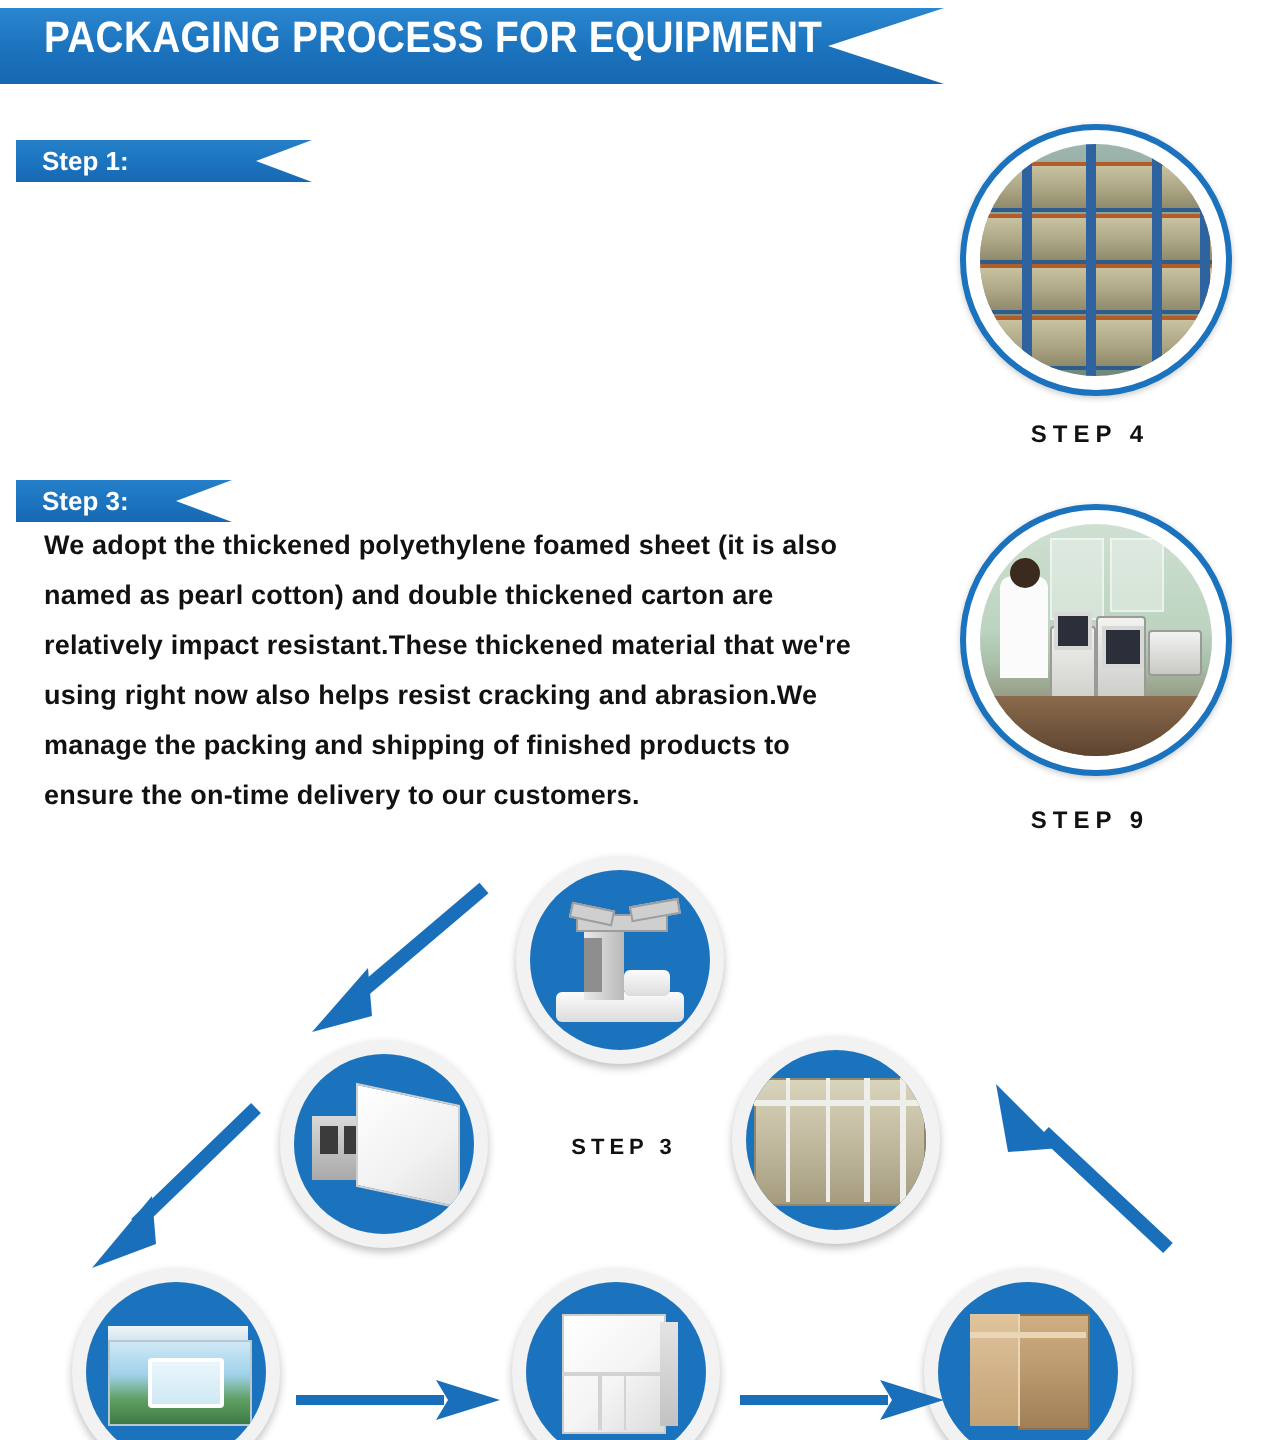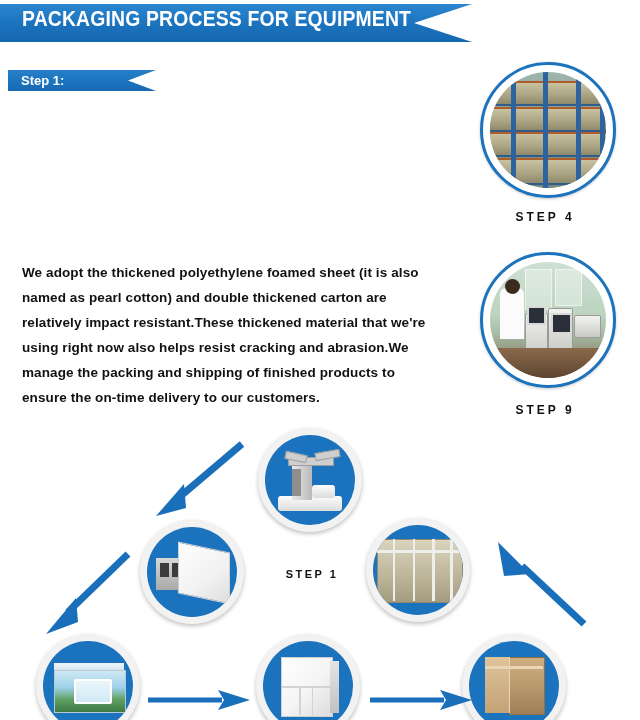--- a/index.html
+++ b/index.html
@@ -271,20 +271,24 @@
     <div class="header-notch"></div>
   </div>
   <div class="header-title">PACKAGING PROCESS FOR EQUIPMENT</div>
 
   <div class="step-ribbon" id="ribbon1">
     <span class="lbl">Step 1:</span>
     <span class="notch"></span>
   </div>
 
 
+  <div class="step-ribbon" id="ribbon3">
+    <span class="lbl">Step 3:</span>
+    <span class="notch"></span>
+  </div>
   <div class="para" id="para3">We adopt the thickened polyethylene foamed sheet (it is also named as pearl cotton) and double thickened carton are relatively impact resistant.These thickened material that we're using right now also helps resist cracking and abrasion.We manage the packing and shipping of finished products to ensure the on-time delivery to our customers.</div>
 
   <div class="photo-ring" id="ring1">
     <div class="inner">
       <div class="scene-warehouse">
         <div class="rack-row" style="top:8%;height:18%;"></div>
         <div class="rack-row" style="top:30%;height:18%;"></div>
         <div class="rack-row" style="top:52%;height:18%;"></div>
         <div class="rack-row" style="top:74%;height:20%;"></div>
         <div class="post" style="left:18%;"></div>
@@ -367,21 +371,21 @@
 
   <div class="flow-circle" id="flow-carton">
     <div class="disc">
       <div class="art carton-side" style="left:18%;top:18%;width:28%;height:62%;"></div>
       <div class="art carton-face" style="left:44%;top:18%;width:38%;height:62%;"></div>
       <div class="art carton-tape" style="left:18%;top:28%;width:64%;height:3%;"></div>
       <div class="art carton-tape" style="left:44%;top:18%;width:2%;height:62%;"></div>
     </div>
   </div>
 
-  <div class="step3-caption">STEP 1</div>
+  <div class="step3-caption">STEP 3</div>
 
   <div class="arrow" id="arrow-a">
     <svg width="100" height="80" viewBox="0 0 100 80">
       <line x1="92" y1="6" x2="26" y2="62" stroke="#1a6fbb" stroke-width="7"></line>
       <polygon points="6,78 34,46 36,70" fill="#1a6fbb"></polygon>
     </svg>
   </div>
 
   <div class="arrow" id="arrow-b">
     <svg width="100" height="90" viewBox="0 0 100 90">

